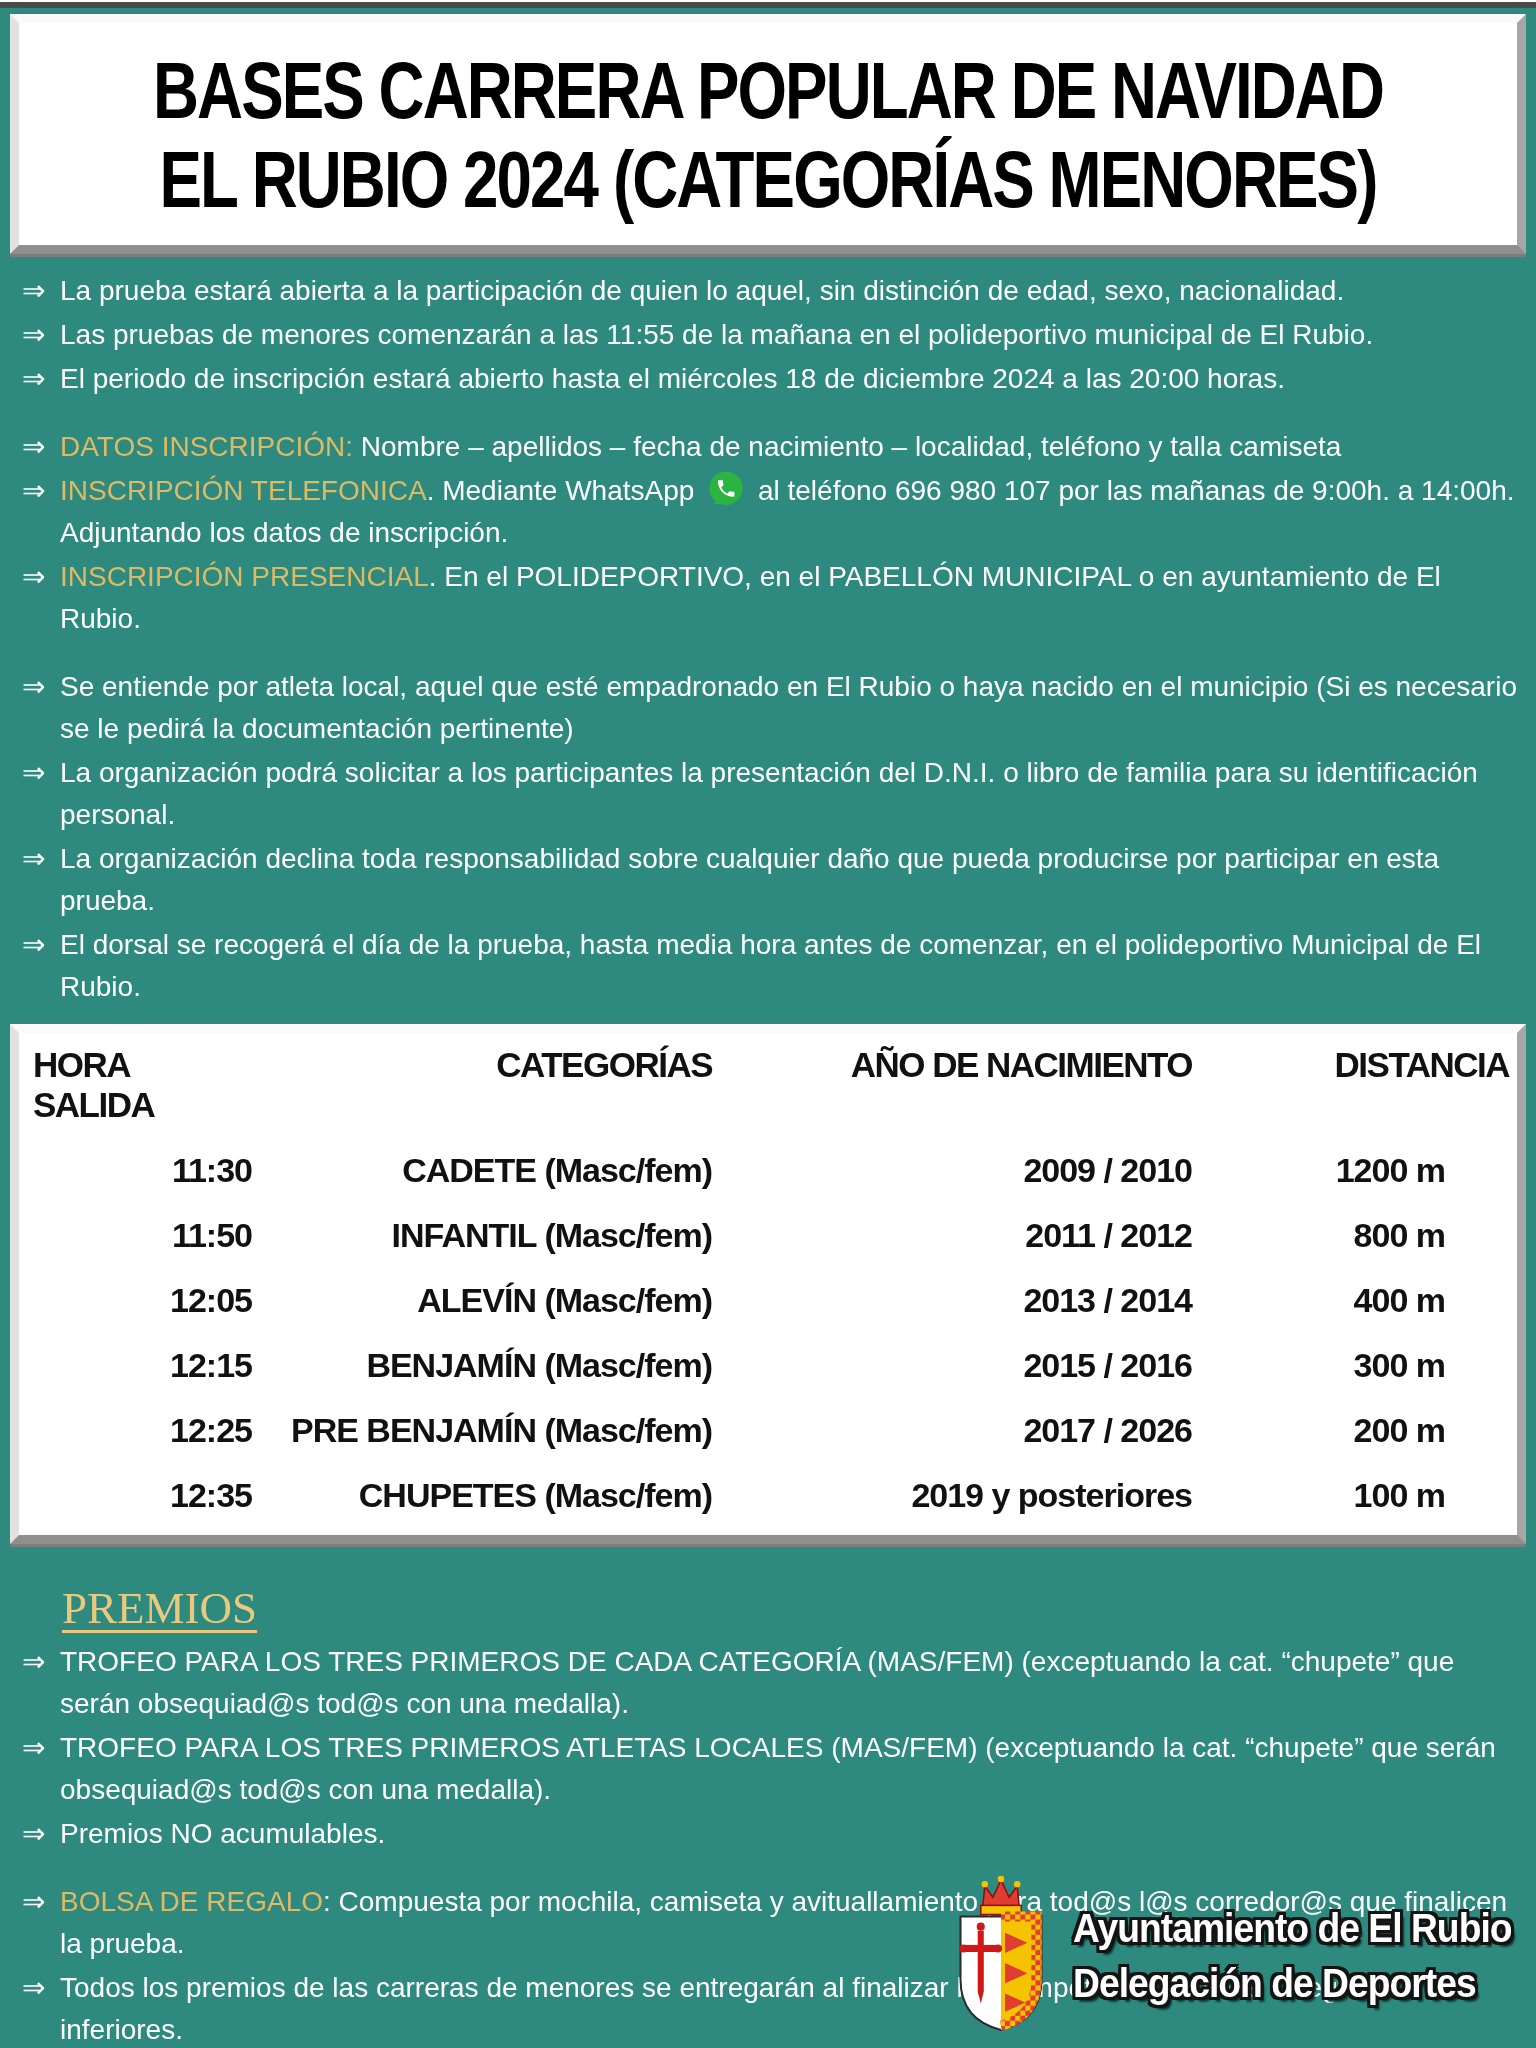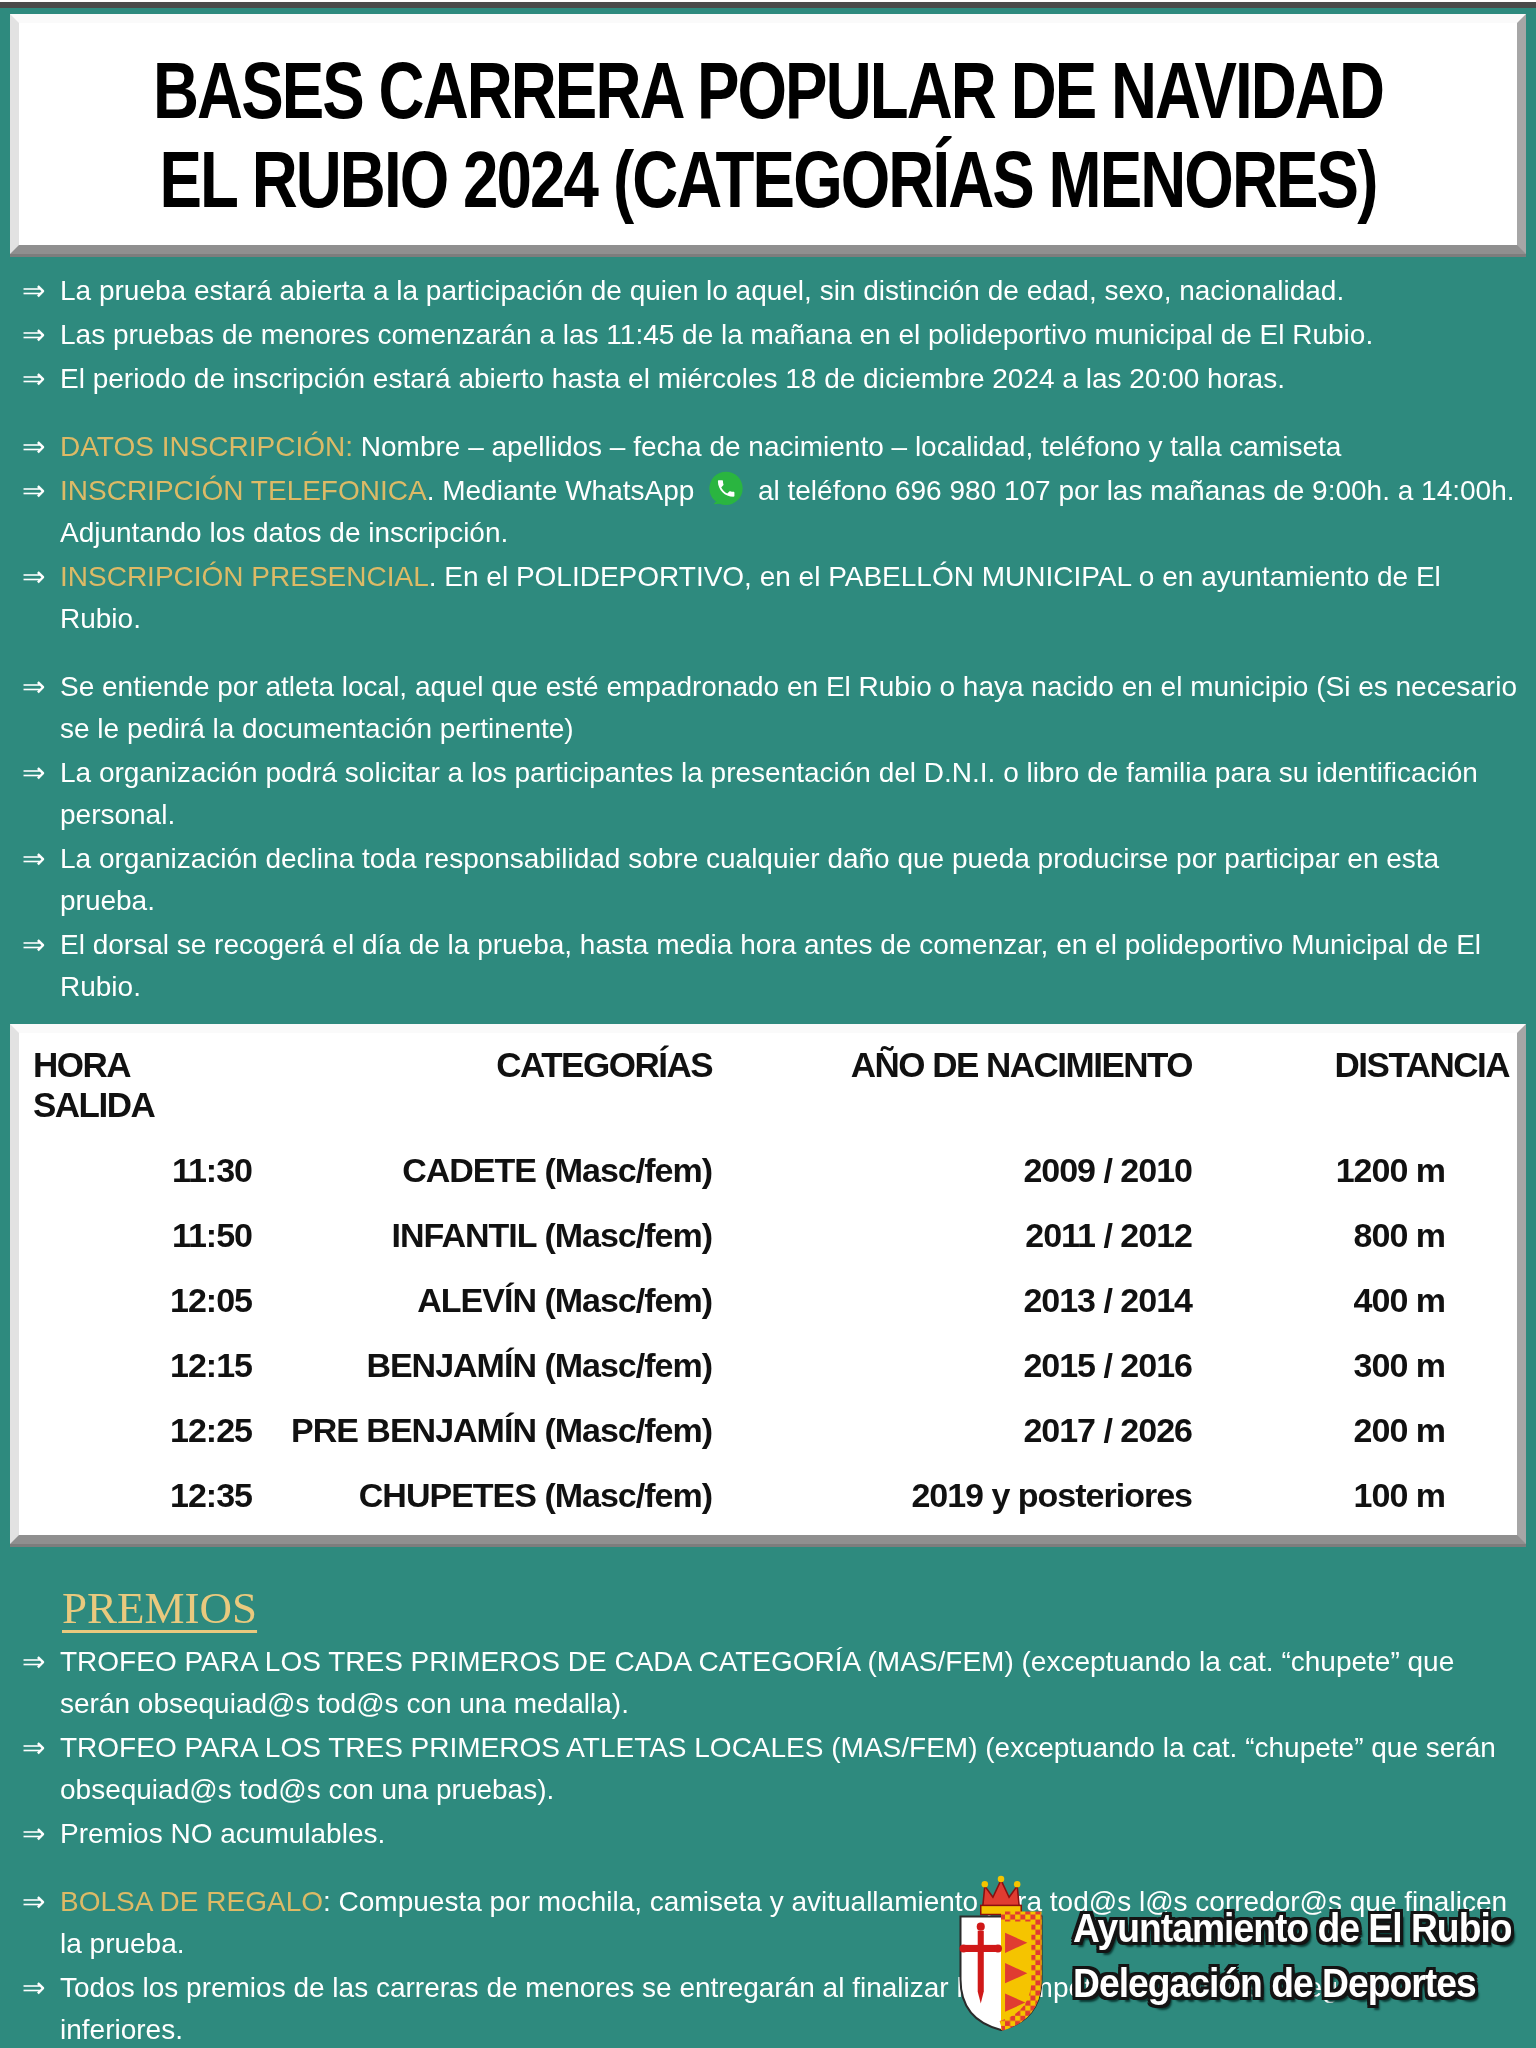--- a/index.html
+++ b/index.html
@@ -45,21 +45,21 @@
   <div class="top-line"></div>
 
   <div class="panel header-panel">
     <div class="title">BASES CARRERA POPULAR DE NAVIDAD</div>
     <div class="title">EL RUBIO 2024 (CATEGORÍAS MENORES)</div>
   </div>
 
   <div class="content">
     <div class="group">
         <div class="bullet"><span class="arrow">⇒</span><span><span>La prueba estará abierta a la participación de quien lo aquel, sin distinción de edad, sexo, nacionalidad.</span></span></div>
-        <div class="bullet"><span class="arrow">⇒</span><span><span>Las pruebas de menores comenzarán a las 11:45 de la mañana en el polideportivo municipal de El Rubio.</span></span></div>
+        <div class="bullet"><span class="arrow">⇒</span><span><span>Las pruebas de menores comenzarán a las 11:55 de la mañana en el polideportivo municipal de El Rubio.</span></span></div>
         <div class="bullet"><span class="arrow">⇒</span><span><span>El periodo de inscripción estará abierto hasta el miércoles 18 de diciembre 2024 a las 20:00 horas.</span></span></div>
       </div>
     <div class="group">
         <div class="bullet"><span class="arrow">⇒</span><span><span class="gold">DATOS INSCRIPCIÓN:</span><span> Nombre – apellidos – fecha de nacimiento – localidad, teléfono y talla camiseta</span></span></div>
         <div class="bullet"><span class="arrow">⇒</span><span><span class="gold">INSCRIPCIÓN TELEFONICA</span><span>. Mediante WhatsApp </span><span class="wa">
       <svg width="40" height="40" viewBox="0 0 48 48" aria-hidden="true">
         <circle cx="24" cy="22" r="20" fill="#2ab540"></circle>
         <path d="M9 41 L17 32 L25 40 Z" fill="#2ab540"></path>
         <path fill="#fff" transform="translate(11,9) scale(1.1)" d="M6.62 10.79c1.44 2.83 3.76 5.14 6.59 6.59l2.2-2.2c.27-.27.67-.36 1.02-.24 1.12.37 2.33.57 3.57.57.55 0 1 .45 1 1V20c0 .55-.45 1-1 1-9.39 0-17-7.61-17-17 0-.55.45-1 1-1h3.5c.55 0 1 .45 1 1 0 1.25.2 2.45.57 3.57.11.35.03.74-.25 1.02l-2.2 2.2z"></path>
       </svg>
@@ -104,21 +104,21 @@
         <div class="tcell td c1">CHUPETES (Masc/fem)</div>
         <div class="tcell td c2">2019 y posteriores</div>
         <div class="tcell td c3">100 m</div>
       </div>
   </div>
 
   <div class="content">
     <div class="heading-row"><span class="sec-heading">PREMIOS</span></div>
     <div class="group">
         <div class="bullet"><span class="arrow">⇒</span><span><span>TROFEO PARA LOS TRES PRIMEROS DE CADA CATEGORÍA (MAS/FEM) (exceptuando la cat. “chupete” que serán obsequiad@s tod@s con una medalla).</span></span></div>
-        <div class="bullet"><span class="arrow">⇒</span><span><span>TROFEO PARA LOS TRES PRIMEROS ATLETAS LOCALES (MAS/FEM) (exceptuando la cat. “chupete” que serán obsequiad@s tod@s con una pruebas).</span></span></div>
+        <div class="bullet"><span class="arrow">⇒</span><span><span>TROFEO PARA LOS TRES PRIMEROS ATLETAS LOCALES (MAS/FEM) (exceptuando la cat. “chupete” que serán obsequiad@s tod@s con una medalla).</span></span></div>
         <div class="bullet"><span class="arrow">⇒</span><span><span>Premios NO acumulables.</span></span></div>
       </div>
     <div class="group">
         <div class="bullet"><span class="arrow">⇒</span><span><span class="gold">BOLSA DE REGALO</span><span>: Compuesta por mochila, camiseta y avituallamiento para tod@s l@s corredor@s que finalicen la prueba.</span></span></div>
         <div class="bullet"><span class="arrow">⇒</span><span><span>Todos los premios de las carreras de menores se entregarán al finalizar las competiciones de las categorías inferiores.</span></span></div>
         <div class="bullet"><span class="arrow">⇒</span><span><span>Además de OTROS </span><span class="gold">PREMIOS ESPECIALES</span><span> donados por empresas patrocinadoras.</span></span></div>
       </div>
     <div class="heading-row"></div>
 
   </div>

